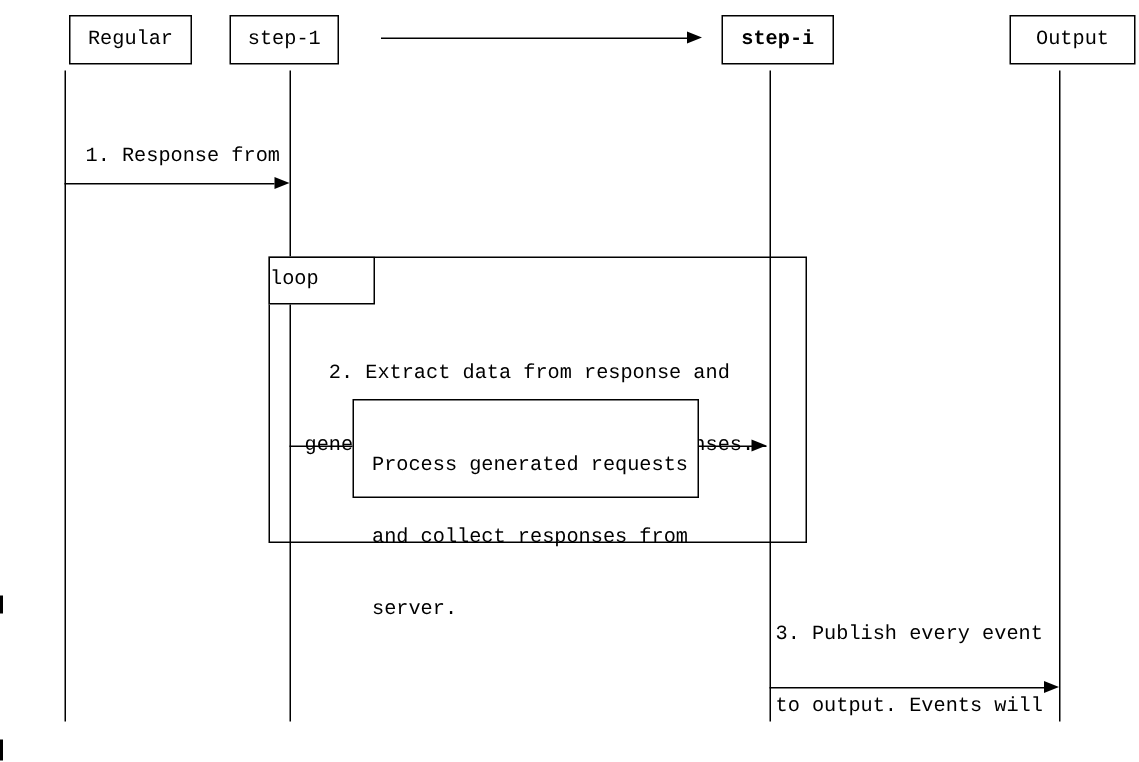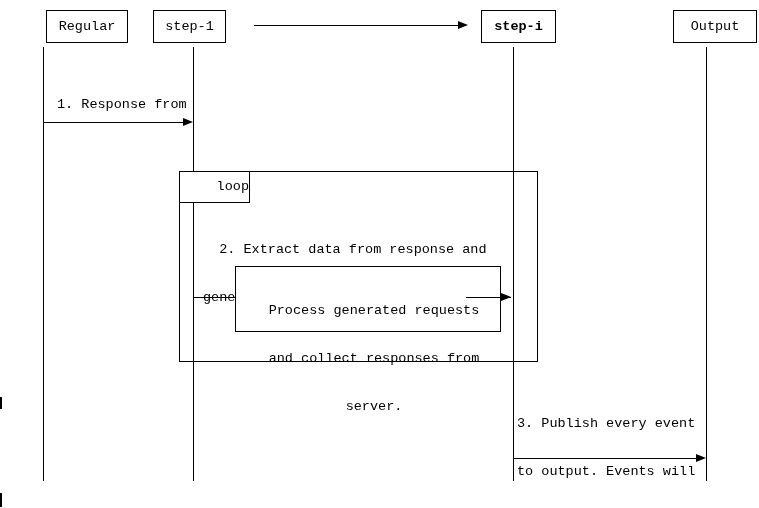--- a/index.html
+++ b/index.html
@@ -63,21 +63,21 @@
     background: transparent;
     z-index: 1;
   }
   .labelbox {
     position: absolute;
     box-sizing: border-box;
     border: 1px solid #000000;
     background: #ffffff;
     display: flex;
     align-items: center;
-    justify-content: flex-end;
+    justify-content: flex-start;
     white-space: pre;
     z-index: 2;
   }
   .procbox {
     position: absolute;
     box-sizing: border-box;
     border: 1px solid #000000;
     background: #ffffff;
     padding: 4px 0 0 12px;
     white-space: pre;
@@ -124,21 +124,21 @@
   <div class="fragment" style="left:179px; top:171px; width:359px; height:191px;"></div>
   <div class="labelbox" style="left:179px; top:171px; width:71px; height:32px;">
     <span>loop</span>
   </div>
 
   <div class="textblock" style="left:203px; top:210px;">
     <div>2. Extract data from response and</div>
     <div>generate new requests from responses.</div>
   </div>
 
-  <div class="procbox" style="left:235px; top:266px; width:266px; height:66px;text-align:center;">
+  <div class="procbox" style="left:235px; top:266px; width:231px; height:66px;">
     <div>Process generated requests</div>
     <div>and collect responses from</div>
     <div>server.</div>
   </div>
 
   <div class="hline" style="left:193px; top:297px; width:42px;"></div>
 
   <div class="hline" style="left:466px; top:297px; width:45px;"></div>
   <div class="arrowhead" style="left:501px; top:293px;"></div>
 

